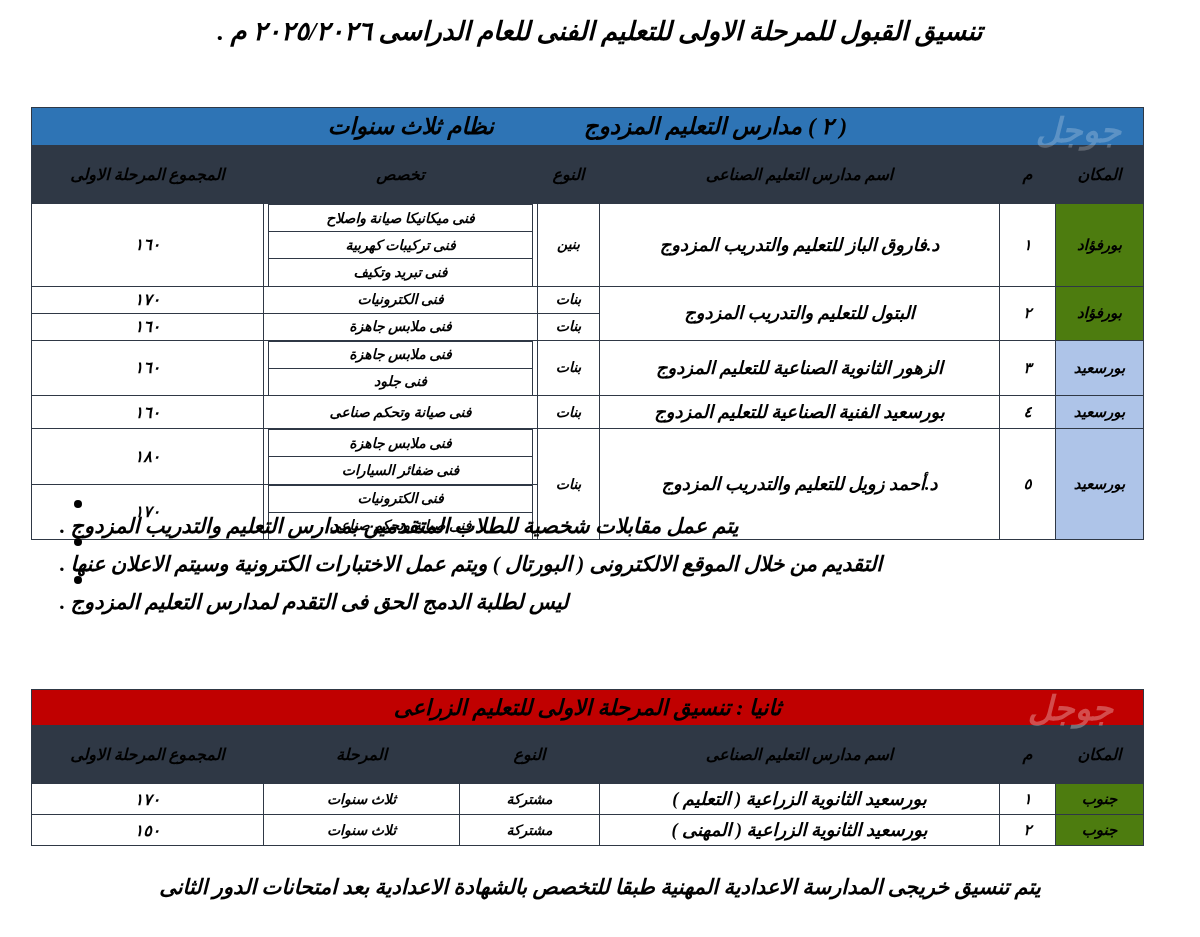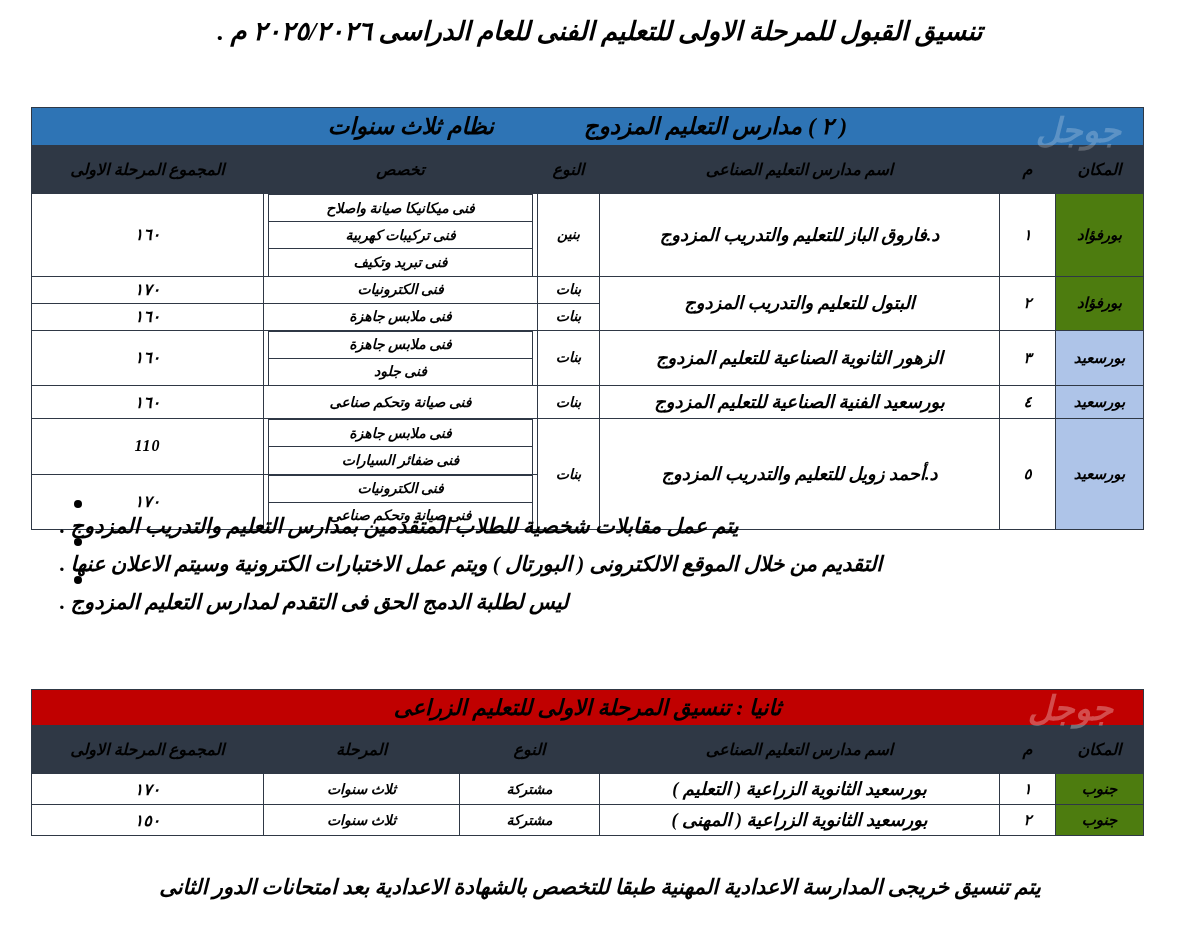--- a/index.html
+++ b/index.html
@@ -70,21 +70,21 @@
     align-items: center;
     gap: 90px;
     white-space: nowrap;
   }
   .banner-inner.single { gap: 0; }
 
   
   .colhead td {
     background: #2f3845;
     color: #ffffff;
-    height: 48px;
+    height: 58px;
     font-size: 16px;
     border-color: #2f3845;
     border-left: 1.5px solid #5b6475;
     border-right: 1.5px solid #5b6475;
   }
 
   
   tbody td { font-size: 15px; }
   td.place { font-size: 15px; font-weight: bold; }
   td.place.gray { background: #4d7c0f; }
@@ -277,21 +277,21 @@
               <tbody>
                 <tr>
                     <td>فنى  ملابس جاهزة</td>
                   </tr>
                 <tr>
                     <td>فنى ضفائر السيارات</td>
                   </tr>
               </tbody>
             </table>
           </td>
-          <td class="total">110</td>
+          <td class="total">١٨٠</td>
         </tr>
         <tr>
           <td class="nopad">
             <table class="subtable">
               <tbody>
                 <tr>
                     <td>فنى الكترونيات</td>
                   </tr>
                 <tr>
                     <td>فنى صيانة وتحكم صناعى</td>

